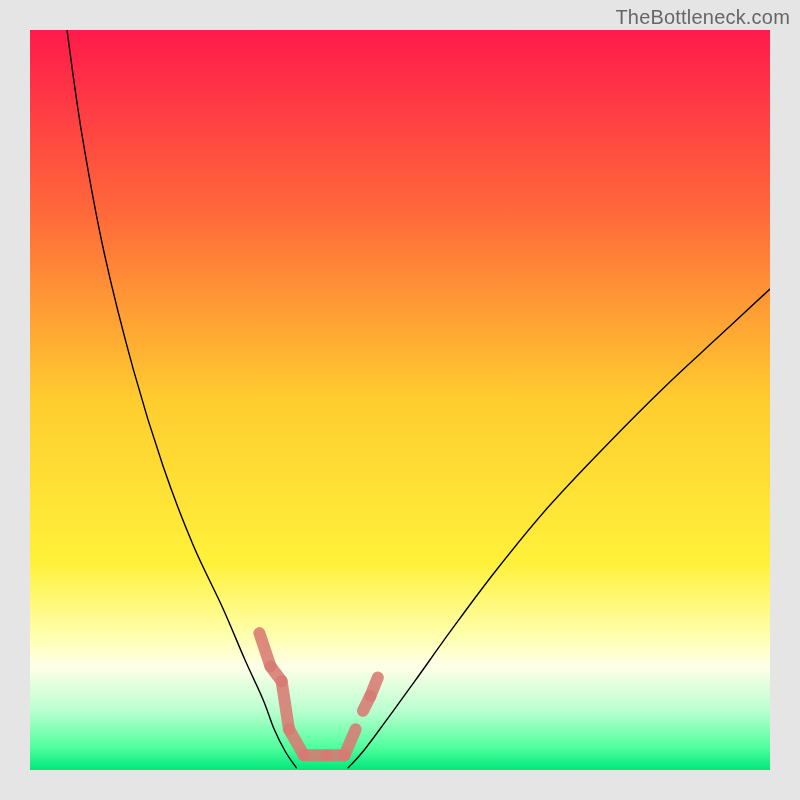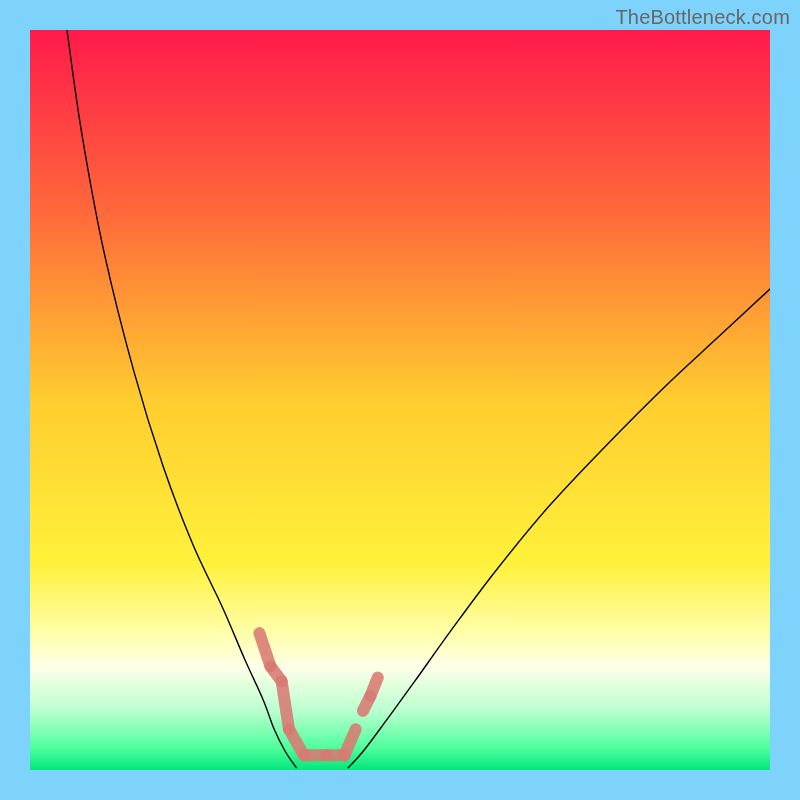--- a/index.html
+++ b/index.html
@@ -6,21 +6,21 @@
     margin: 0;
     padding: 0;
     width: 800px;
     height: 800px;
     overflow: hidden;
     font-family: Arial, Helvetica, sans-serif;
   }
   .outer {
     width: 800px;
     height: 800px;
-    background: #7dd3fc;
+    background: #e5e5e5;
     position: relative;
   }
   .plot-area {
     position: absolute;
     left: 30px;
     top: 30px;
     width: 740px;
     height: 740px;
   }
   .watermark {

